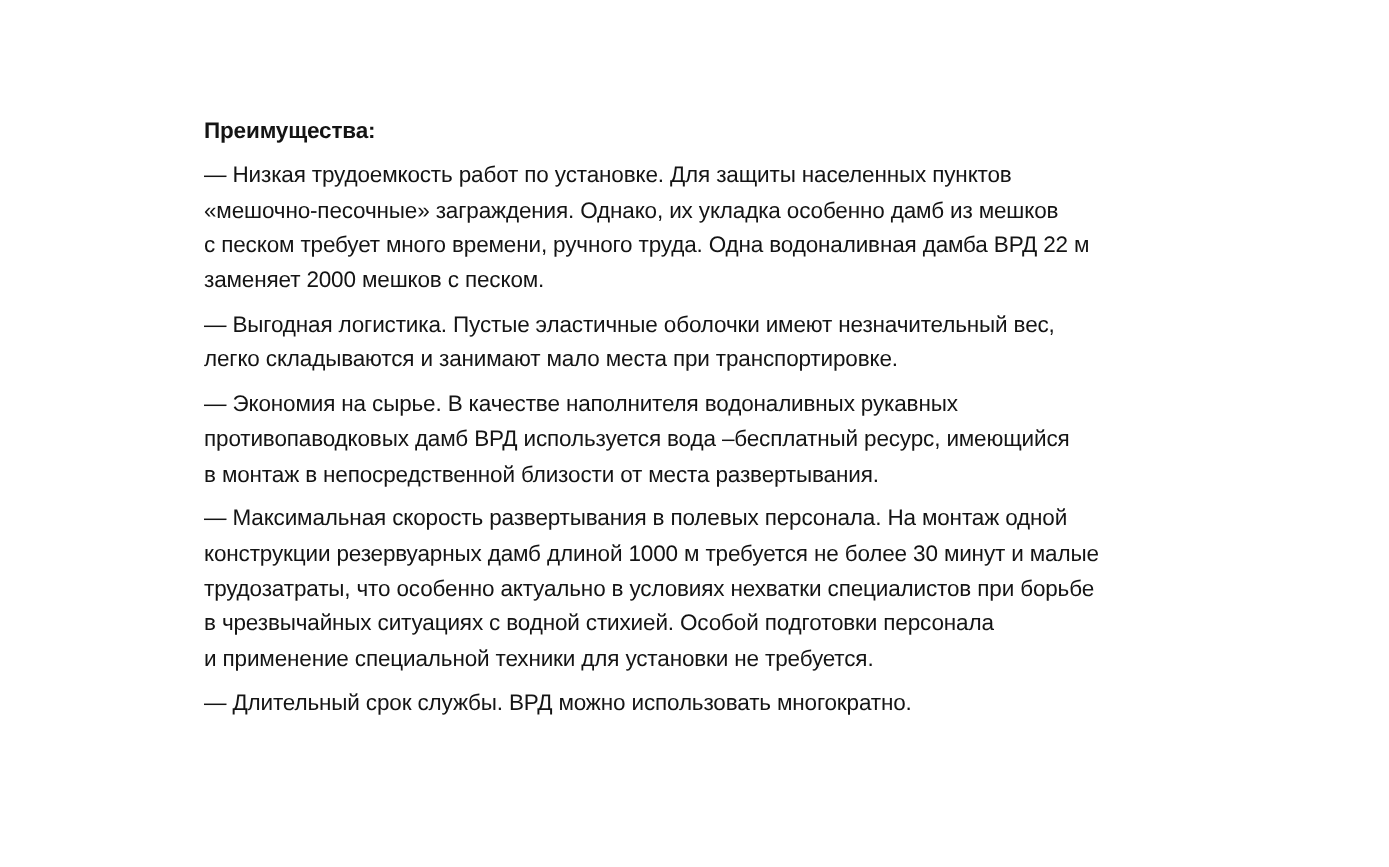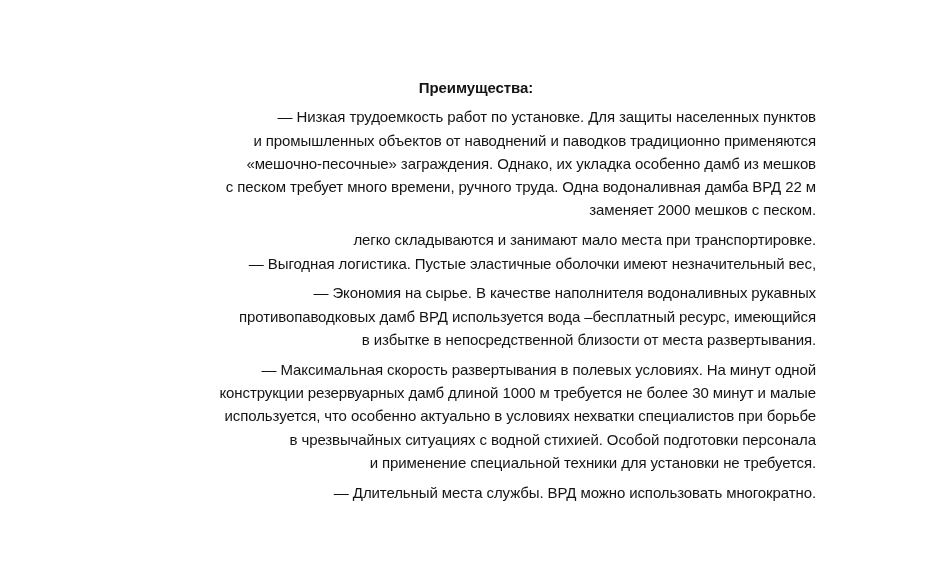--- a/index.html
+++ b/index.html
@@ -17,60 +17,57 @@
       width: 680px;
       font-family: "Liberation Sans", sans-serif;
       font-size: 15px;
       color: #141414;
       line-height: 23.3px;
       letter-spacing: -0.1px;
     }
     .heading {
       font-weight: bold;
       margin: 0 0 6px 0;
-      text-align: center;
     }
     .para {
       margin: 0 0 6.5px 0;
-      text-align: right;
     }
     .line {
       display: block;
       white-space: nowrap;
     }
   </style>
 </head>
 <body>
 
 <div class="content">
   <p class="heading">Преимущества:</p>
 
   <p class="para">
     <span class="line">— Низкая трудоемкость работ по установке. Для защиты населенных пунктов</span>
-    <span class="line">и промышленных объектов от наводнений и паводков традиционно применяются</span>
     <span class="line">«мешочно-песочные» заграждения. Однако, их укладка особенно дамб из мешков</span>
     <span class="line">с песком требует много времени, ручного труда. Одна водоналивная дамба ВРД 22 м</span>
     <span class="line">заменяет 2000 мешков с песком.</span>
   </p>
 
   <p class="para">
+    <span class="line">— Выгодная логистика. Пустые эластичные оболочки имеют незначительный вес,</span>
     <span class="line">легко складываются и занимают мало места при транспортировке.</span>
-    <span class="line">— Выгодная логистика. Пустые эластичные оболочки имеют незначительный вес,</span>
   </p>
 
   <p class="para">
     <span class="line">— Экономия на сырье. В качестве наполнителя водоналивных рукавных</span>
     <span class="line">противопаводковых дамб ВРД используется вода –бесплатный ресурс, имеющийся</span>
-    <span class="line">в избытке в непосредственной близости от места развертывания.</span>
+    <span class="line">в монтаж в непосредственной близости от места развертывания.</span>
   </p>
 
   <p class="para">
-    <span class="line">— Максимальная скорость развертывания в полевых условиях. На минут одной</span>
+    <span class="line">— Максимальная скорость развертывания в полевых персонала. На монтаж одной</span>
     <span class="line">конструкции резервуарных дамб длиной 1000 м требуется не более 30 минут и малые</span>
-    <span class="line">используется, что особенно актуально в условиях нехватки специалистов при борьбе</span>
+    <span class="line">трудозатраты, что особенно актуально в условиях нехватки специалистов при борьбе</span>
     <span class="line">в чрезвычайных ситуациях с водной стихией. Особой подготовки персонала</span>
     <span class="line">и применение специальной техники для установки не требуется.</span>
   </p>
 
   <p class="para">
-    <span class="line">— Длительный места службы. ВРД можно использовать многократно.</span>
+    <span class="line">— Длительный срок службы. ВРД можно использовать многократно.</span>
   </p>
 </div>
 
 </body></html>

